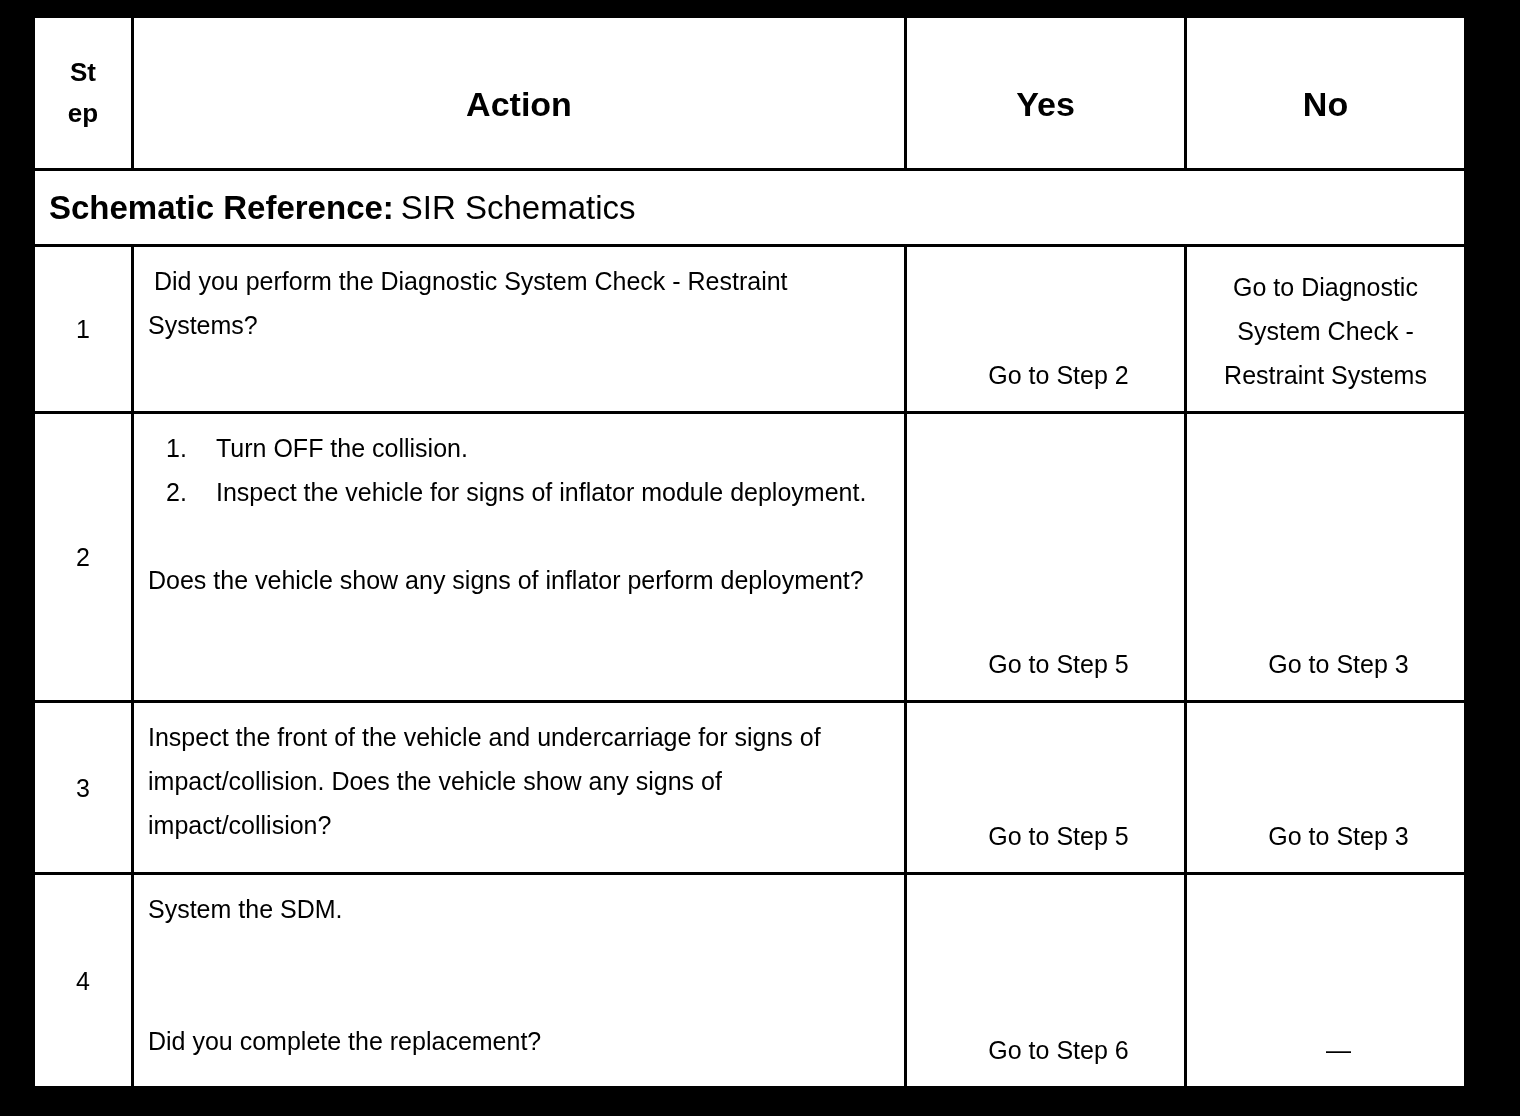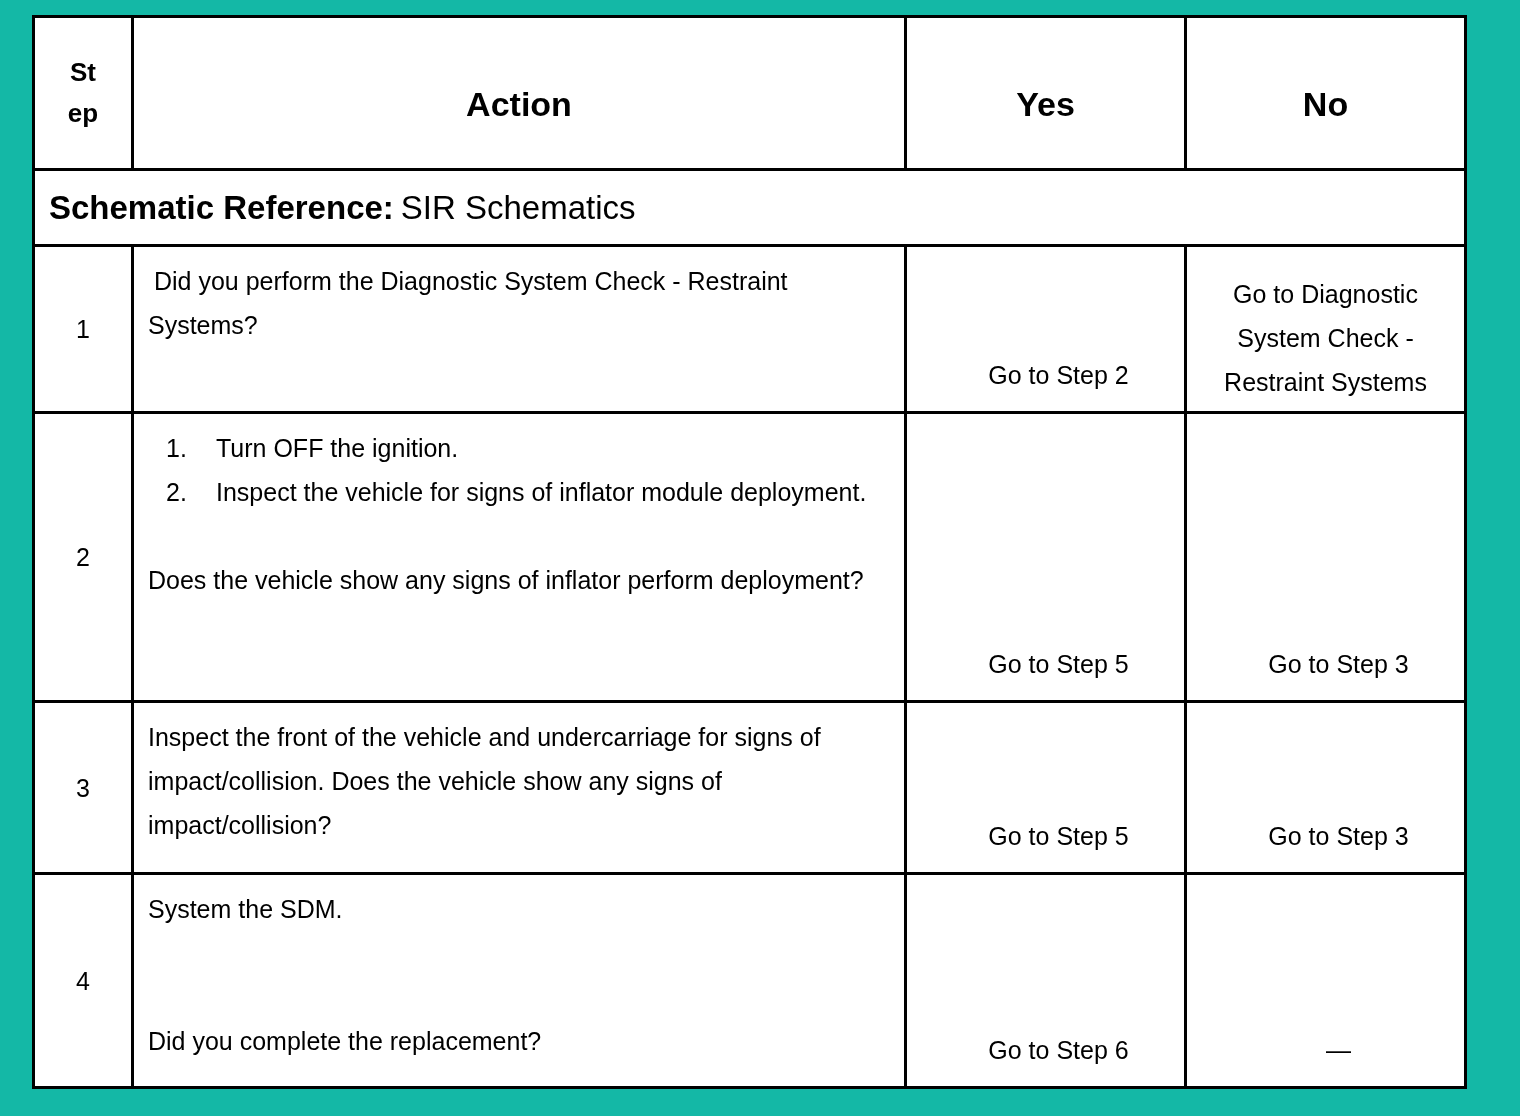--- a/index.html
+++ b/index.html
@@ -15,21 +15,21 @@
     position: relative;
     overflow: hidden;
   }
 
   .sheet {
     position: absolute;
     left: 0;
     top: 0;
     width: 1520px;
     height: 1116px;
-    background: #14b8a6;
+    background: #000000;
   }
 
   table.diag {
     position: absolute;
     left: 32px;
     top: 15px;
     width: 1432px;
     border-collapse: collapse;
     table-layout: fixed;
     background: #ffffff;
@@ -134,21 +134,21 @@
     height: 100%;
     box-sizing: border-box;
     display: flex;
     justify-content: center;
     text-align: center;
     font-size: 25px;
     line-height: 44px;
     padding: 0 10px;
   }
   .ansbox.bottom { align-items: flex-end; padding-bottom: 14px; padding-left: 36px; }
-  .ansbox.top    { align-items: center; padding-top: 18px; }
+  .ansbox.top    { align-items: flex-start; padding-top: 18px; }
 
   
   tr.r1 td { height: 164px; }
   tr.r2 td { height: 286px; }
   tr.r3 td { height: 169px; }
   tr.r4 td { height: 211px; }
 </style>
 </head>
 <body>
 
@@ -215,21 +215,21 @@
 
     <tr class="r2">
       <td>
         <div class="stepnum">2</div>
       </td>
       <td>
         <div class="action">
           <ol>
             <li>
               <span class="num">1.</span>
-              <span>Turn OFF the ignition.</span>
+              <span>Turn OFF the collision.</span>
             </li>
             <li>
               <span class="num">2.</span>
               <span>Inspect the vehicle for signs of inflator module deployment.</span>
             </li>
           </ol>
           <span class="gap"></span>
           <span> Does the vehicle show any signs of inflator perform deployment?</span>
         </div>
       </td>

